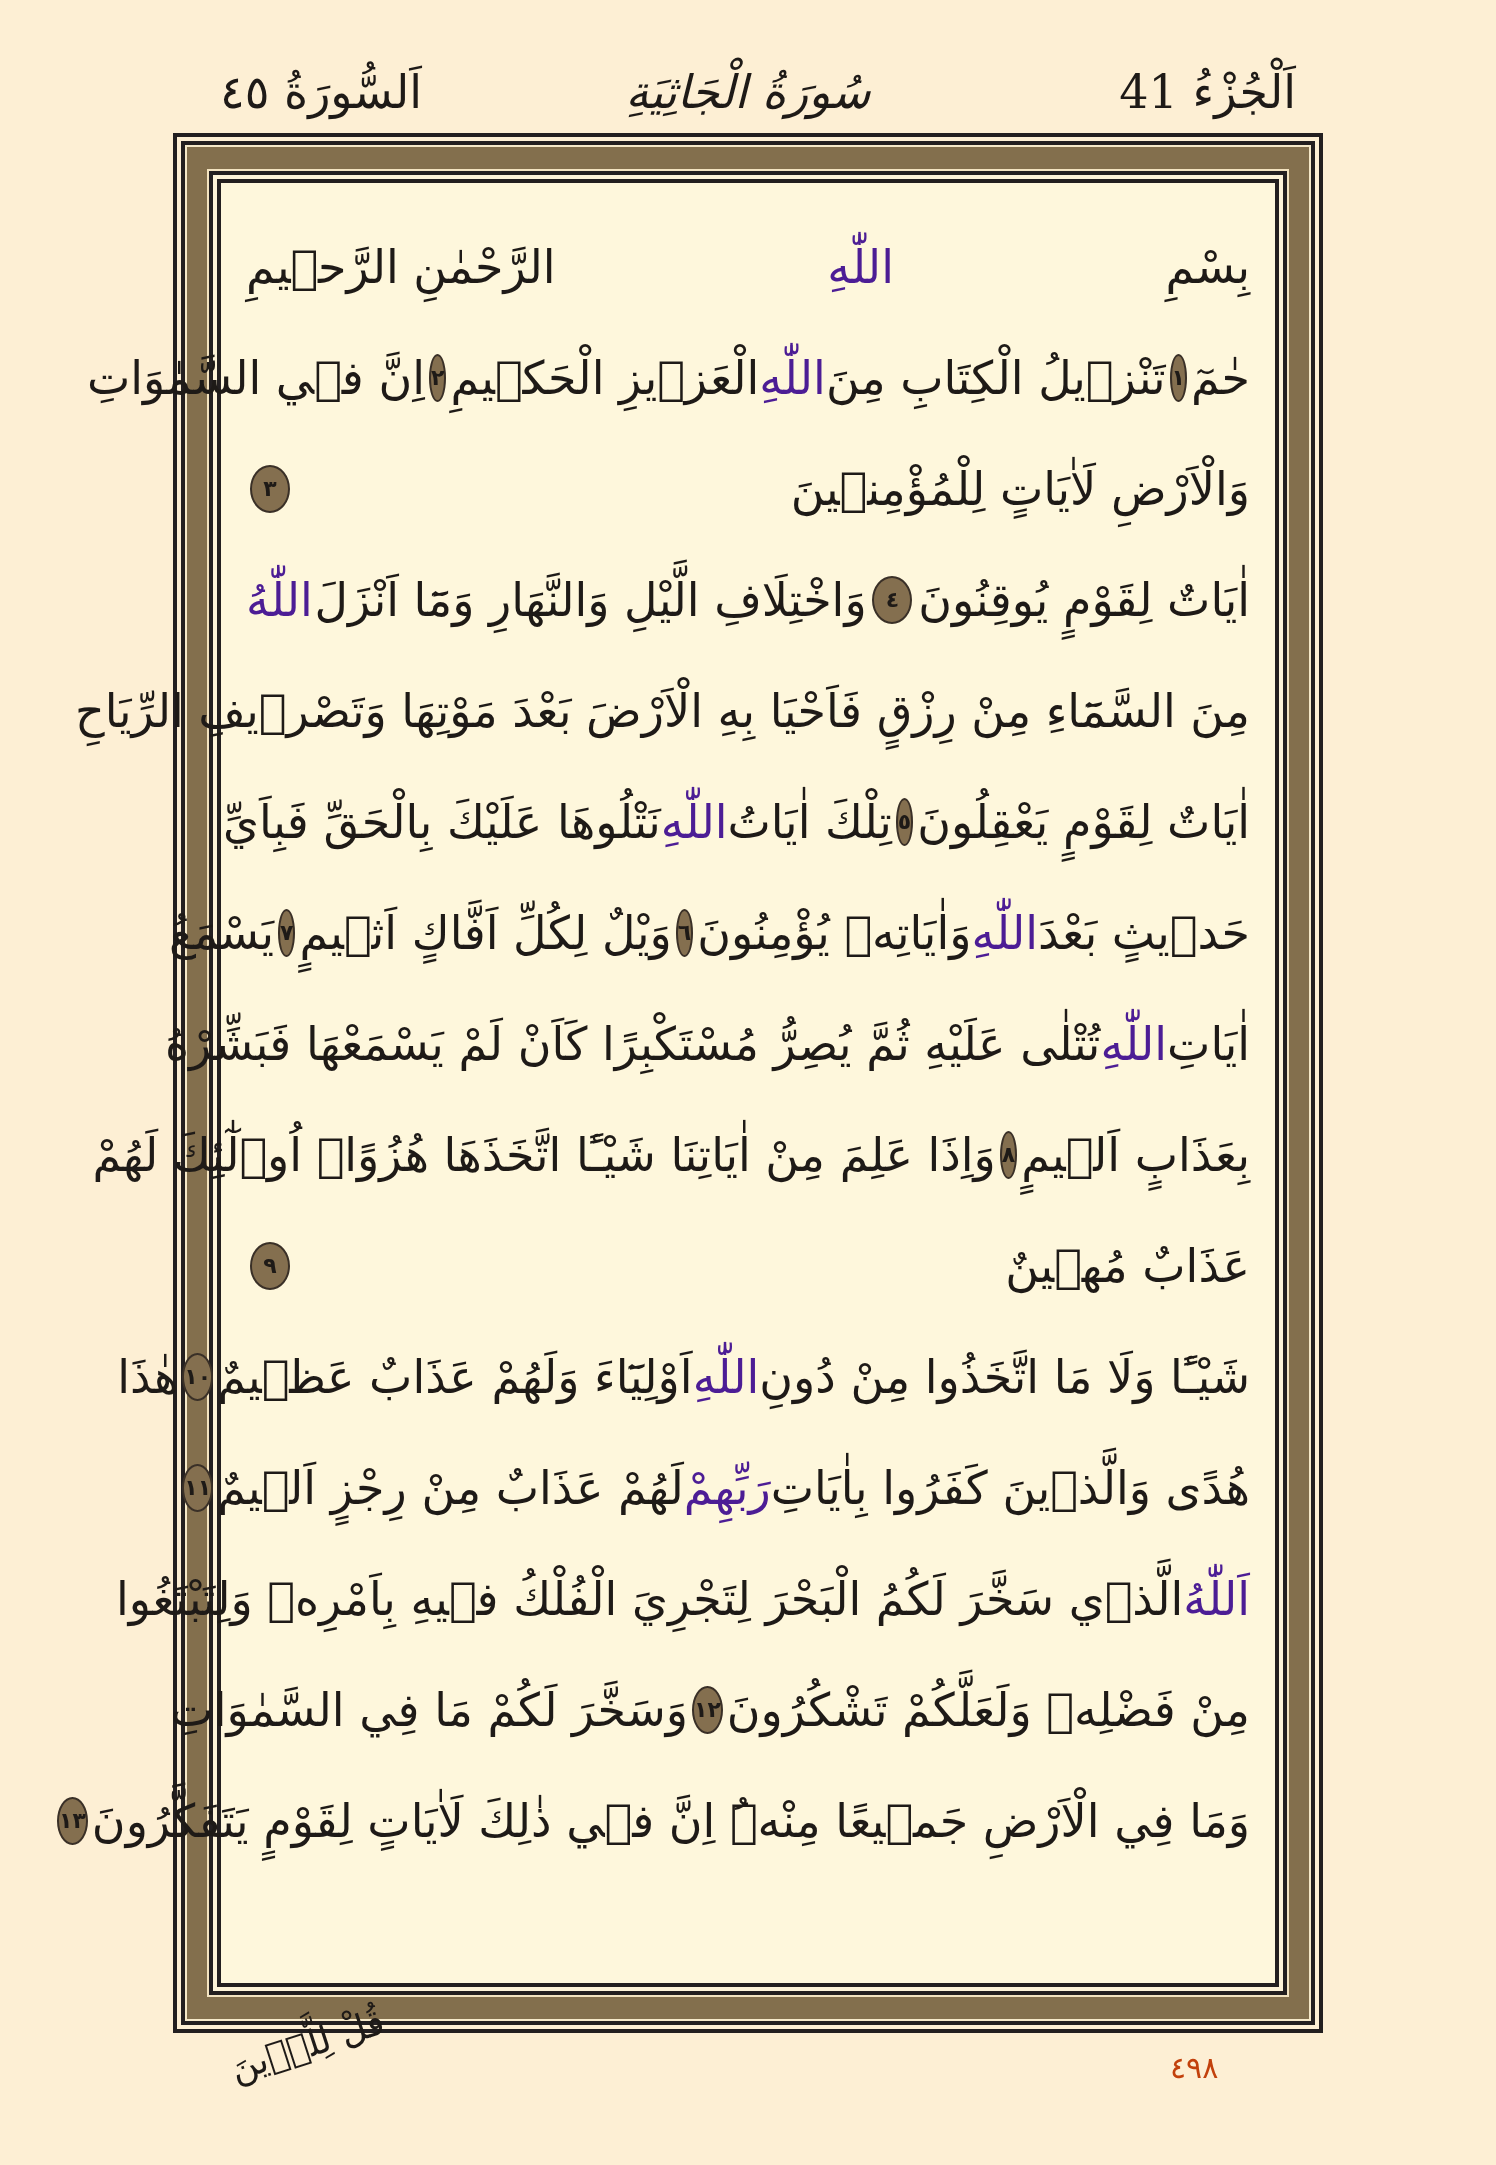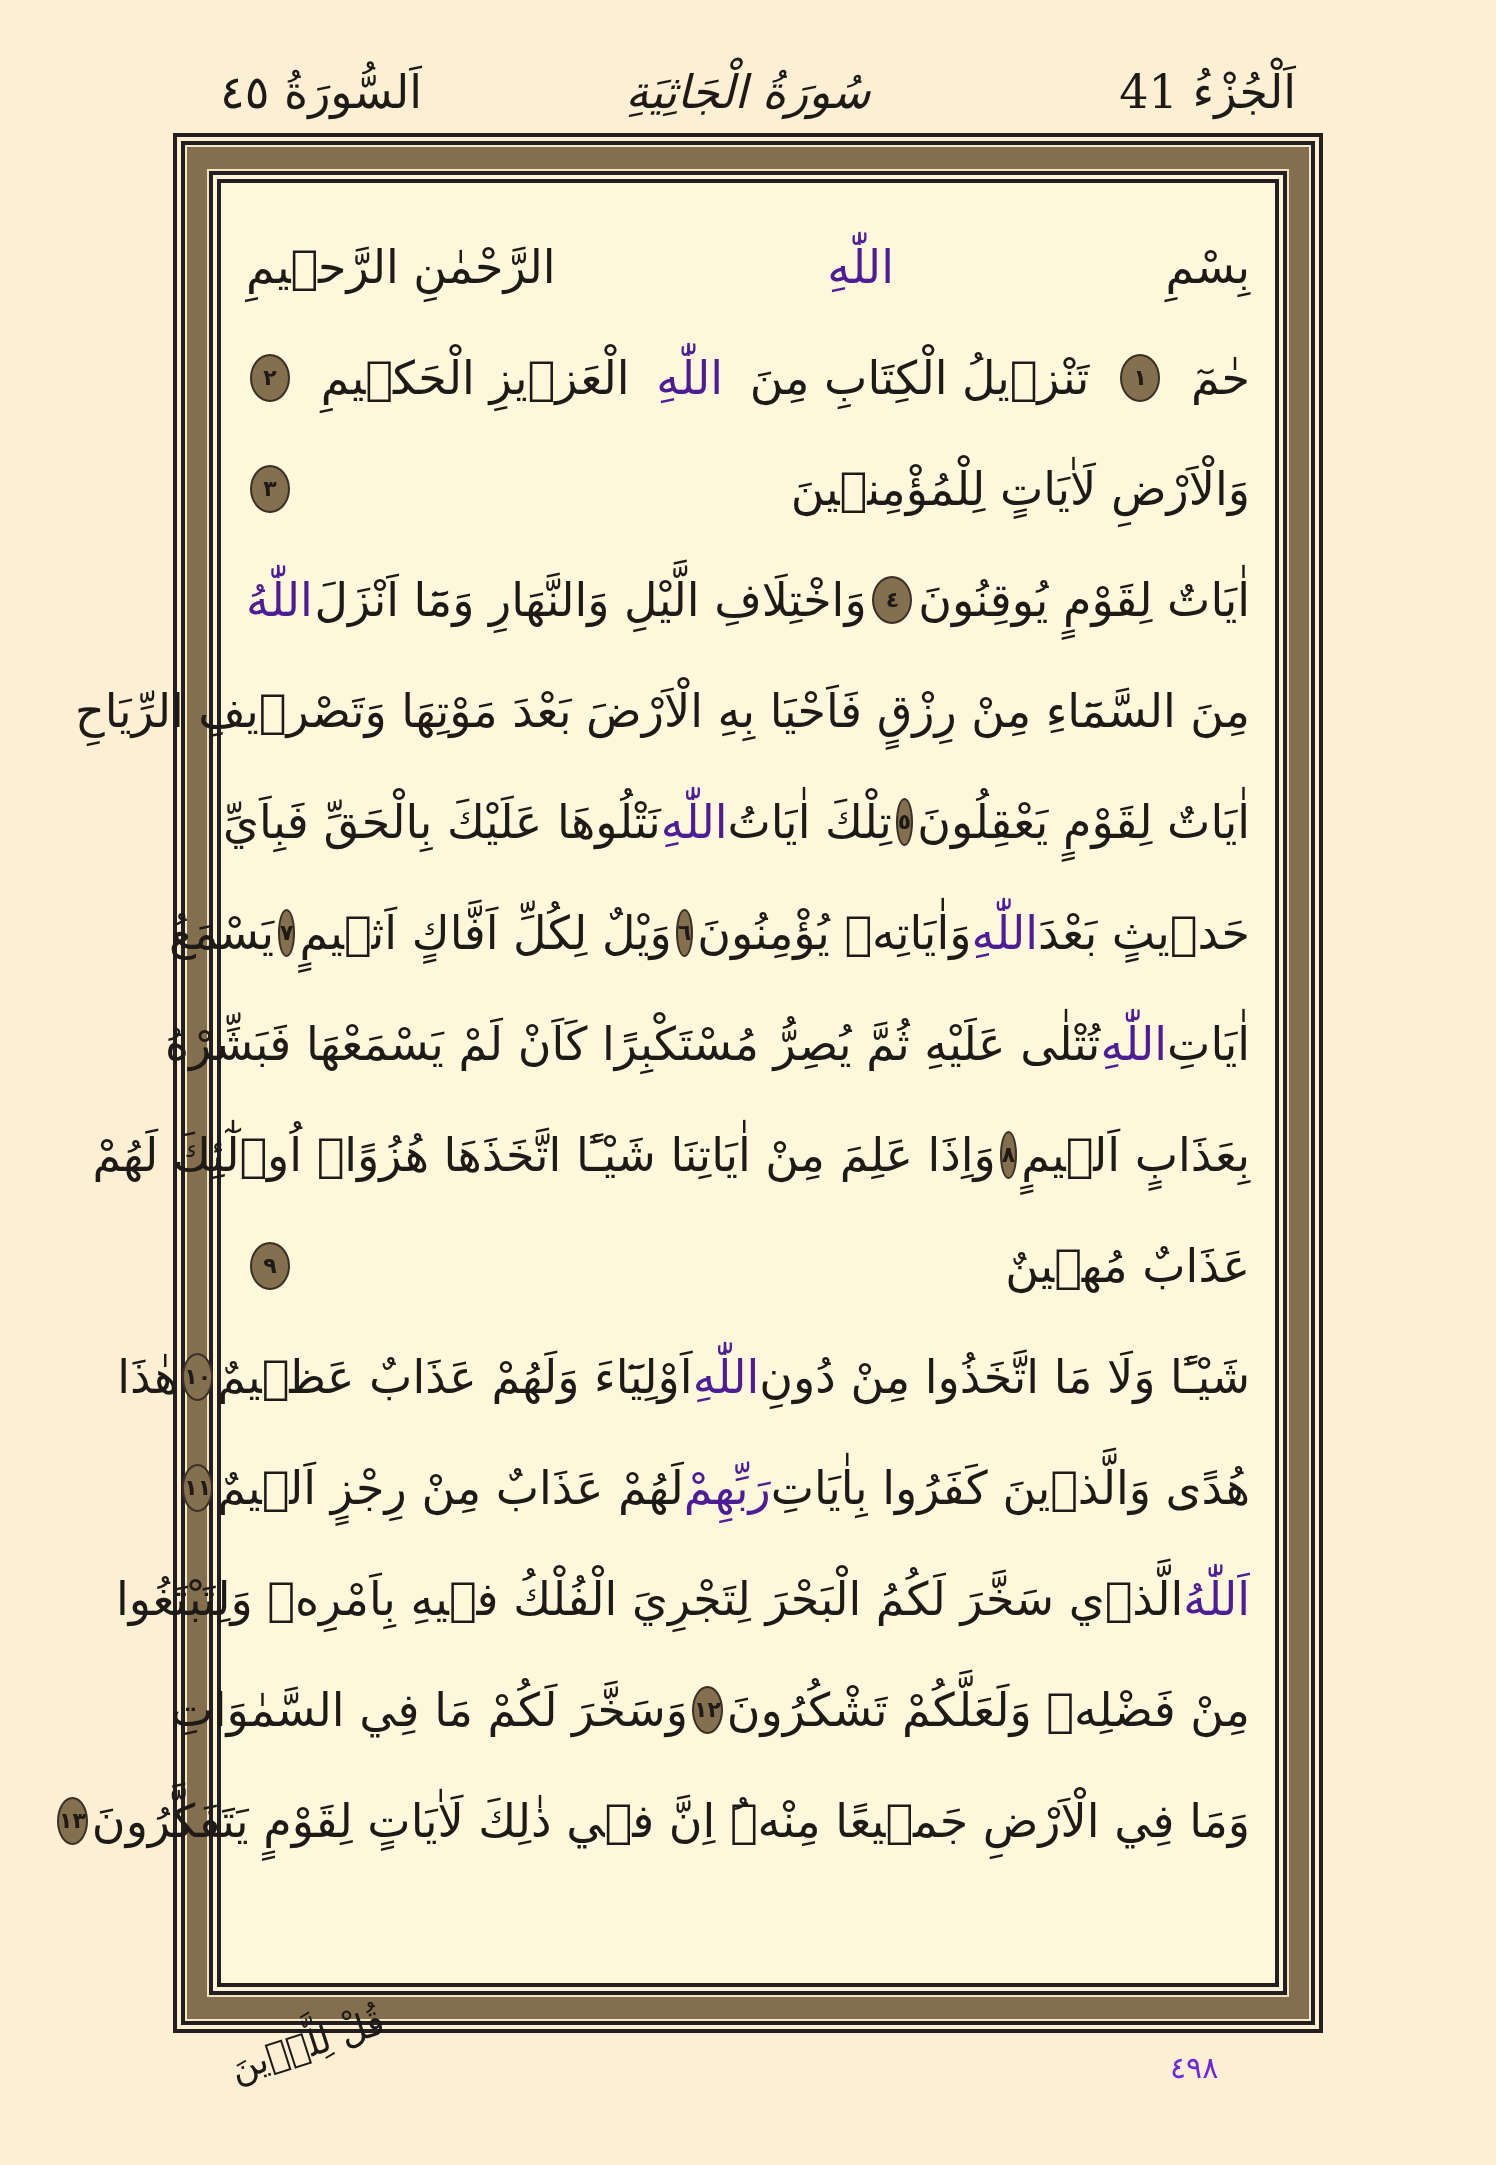--- a/index.html
+++ b/index.html
@@ -62,21 +62,21 @@
     font-size:22px; color:#1e1a17; font-weight:bold; line-height:1;
     margin:0 4px;
   }
   .footer-catch {
     position:absolute; left:225px; top:2050px;
     font-family:"DejaVu Serif", serif; font-size:36px; direction:rtl;
     transform:rotate(-18deg); transform-origin:left top; color:#1e1a17;
   }
   .footer-page {
     position:absolute; left:1170px; top:2050px;
-    font-family:"DejaVu Serif", serif; font-size:30px; color:#6d28d9;
+    font-family:"DejaVu Serif", serif; font-size:30px; color:#c2410c;
   }
 </style>
 </head>
 <body>
 
 <div>
   <div id="hdr-juz" class="header-item">اَلْجُزْءُ 41</div>
   <div id="hdr-surah" class="header-item">سُورَةُ الْجَاثِيَةِ</div>
   <div id="hdr-sura-no" class="header-item">اَلسُّورَةُ ٤٥</div>
 </div>
@@ -99,20 +99,21 @@
       <span class="seg red">اللّٰهِ</span>
       <span class="seg">الرَّحْمٰنِ الرَّح۪يمِ</span>
     </div>
     <div class="line" style="top: 111px;">
       <span class="seg">حٰمٓ</span>
       <span class="marker">١</span>
       <span class="seg">تَنْز۪يلُ الْكِتَابِ مِنَ</span>
       <span class="seg red">اللّٰهِ</span>
       <span class="seg">الْعَز۪يزِ الْحَك۪يمِ</span>
       <span class="marker">٢</span>
+      <span class="seg">اِنَّ ف۪ي السَّمٰوَاتِ</span>
     </div>
     <div class="line" style="top: 222px;">
       <span class="seg">وَالْاَرْضِ لَاٰيَاتٍ لِلْمُؤْمِن۪ينَ</span>
       <span class="marker">٣</span>
     </div>
     <div class="line" style="top: 333px;">
       <span class="seg">اٰيَاتٌ لِقَوْمٍ يُوقِنُونَ</span>
       <span class="marker">٤</span>
       <span class="seg">وَاخْتِلَافِ الَّيْلِ وَالنَّهَارِ وَمَٓا اَنْزَلَ</span>
       <span class="seg red">اللّٰهُ</span>

